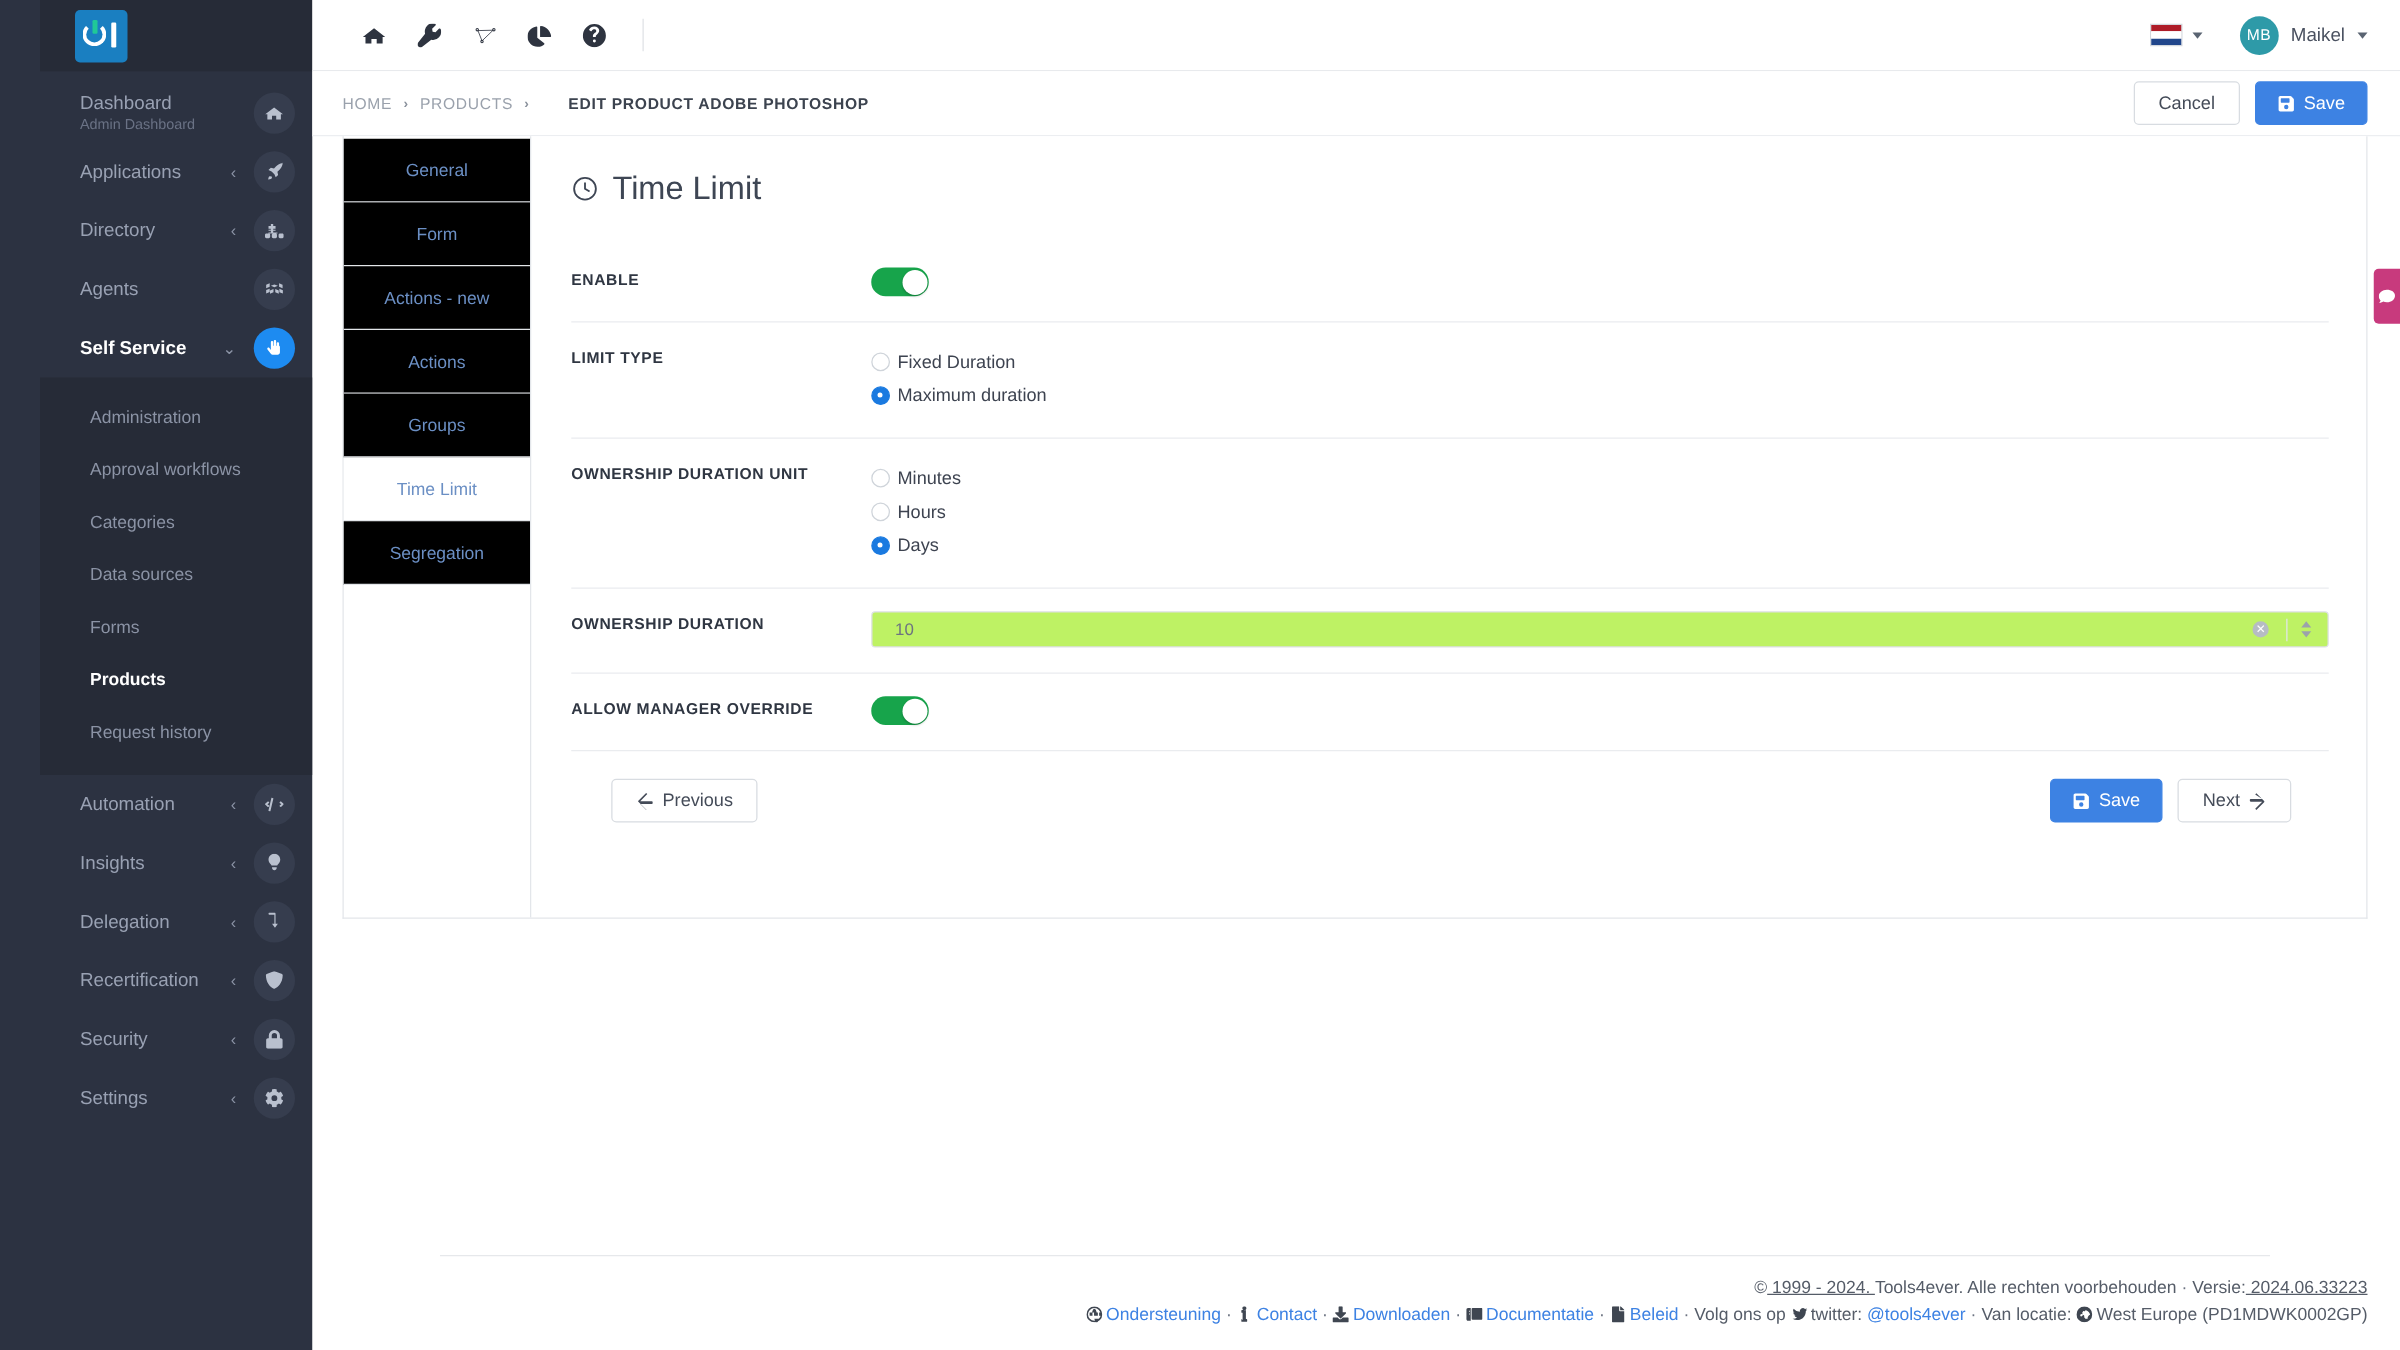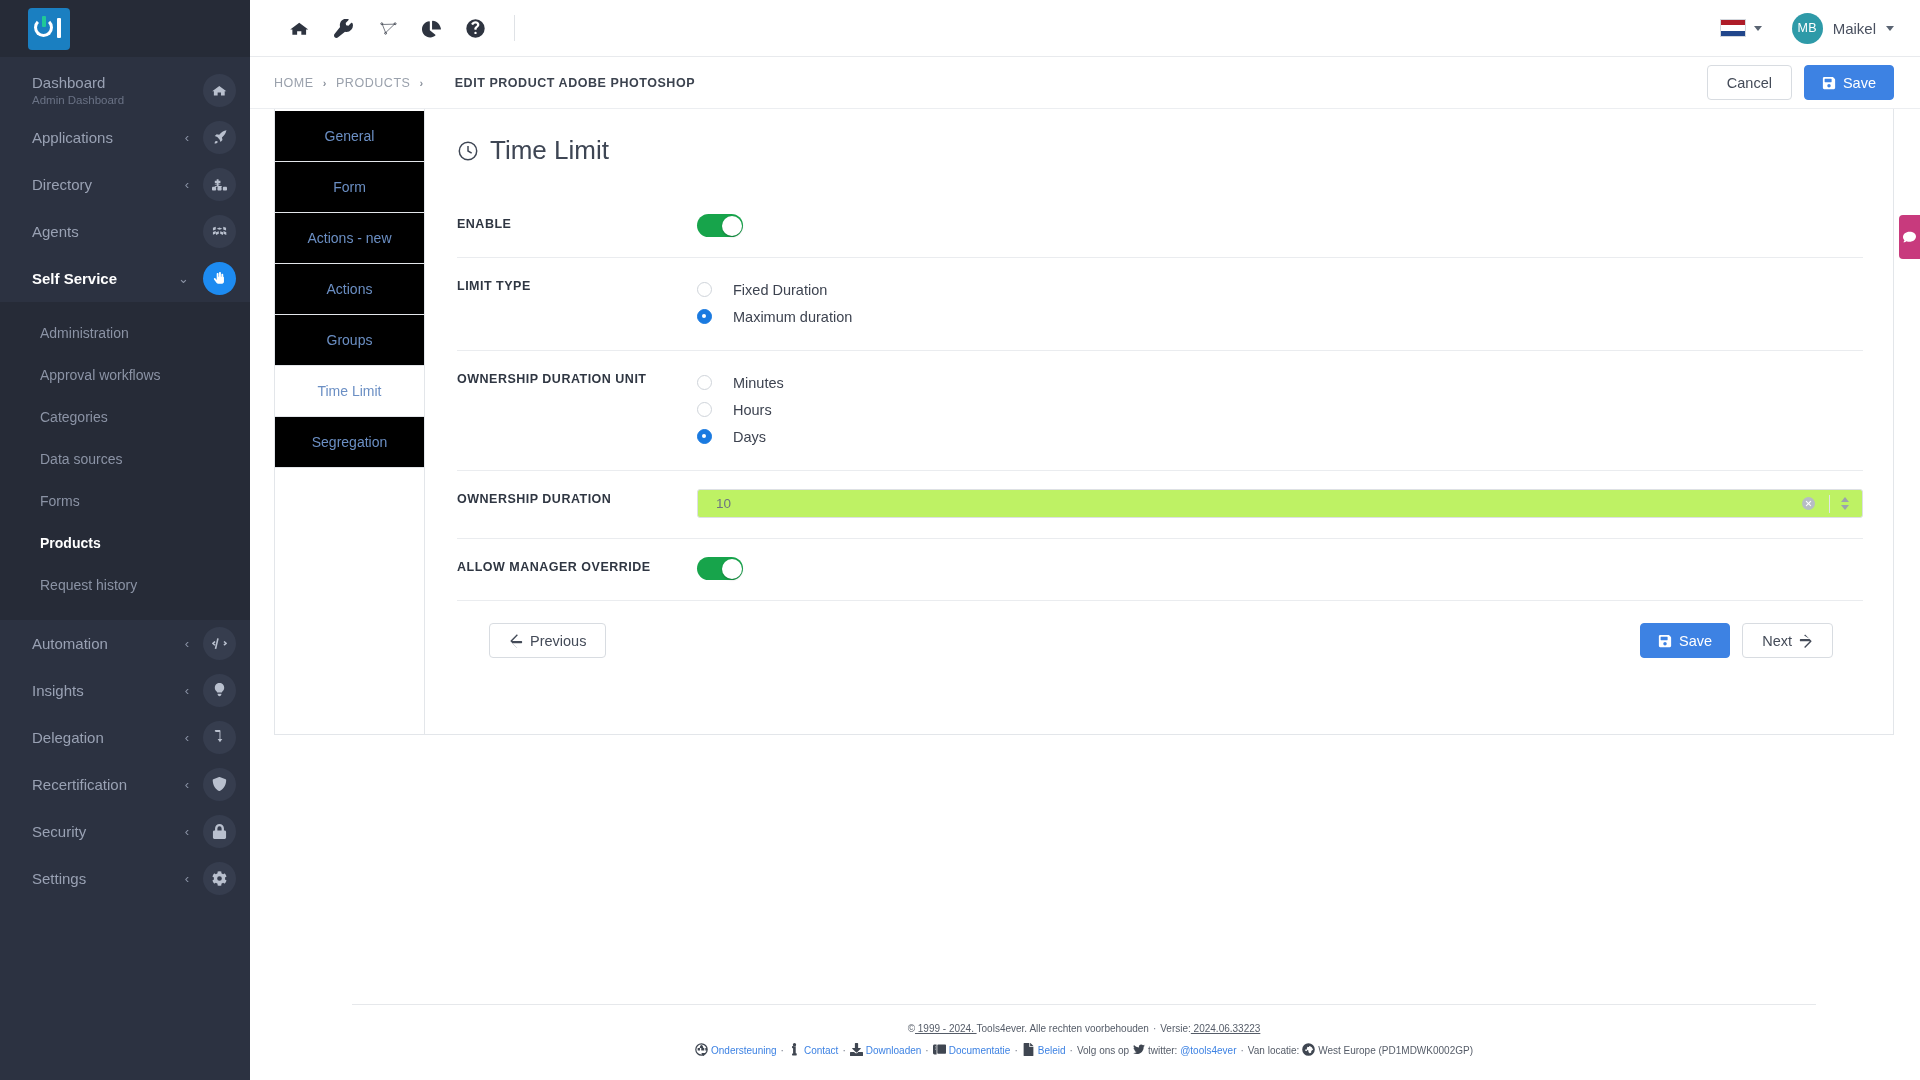--- a/index.html
+++ b/index.html
@@ -8,21 +8,21 @@
     font-family: "Liberation Sans", sans-serif;
     background: #ffffff;
     overflow: hidden;
   }
   .app { position: relative; width: 1920px; height: 1080px; display: flex; }
 
   
   .sidebar {
     width: 250px; height: 1080px; flex: 0 0 250px;
     background: #2c3241; color: #8b93a5;
-    display: flex; flex-direction: column;
+    display: flex; flex-direction: column; padding-left: 32px;
   }
   .logo-bar { height: 57px; background: #262b37; display: flex; align-items: center; padding-left: 28px; }
   .logo-box {
     width: 42px; height: 42px; background: #1a7fc1; border-radius: 4px;
     display: flex; align-items: center; justify-content: center;
   }
   .logo-glyph { position: relative; width: 30px; height: 24px; }
   .logo-glyph .ring {
     position: absolute; left: 0; top: 1px; width: 19px; height: 19px;
     border: 3.5px solid #ffffff; border-radius: 50%;
@@ -147,21 +147,21 @@
   .toggle {
     width: 46px; height: 23px; border-radius: 12px; background: #17a44b;
     position: relative; cursor: pointer; display: block;
   }
   .toggle .knob {
     position: absolute; top: 1.5px; right: 1.5px;
     width: 20px; height: 20px; border-radius: 50%; background: #ffffff;
     box-shadow: 0 1px 2px rgba(0,0,0,.25);
   }
 
-  .radio-row { display: flex; align-items: center; gap: 21px; height: 27px; cursor: pointer; }
+  .radio-row { display: flex; align-items: center; gap: 6px; height: 27px; cursor: pointer; }
   .radio {
     width: 15px; height: 15px; border-radius: 50%; border: 1.6px solid #cfd4da;
     background: #ffffff; flex: 0 0 15px; position: relative;
   }
   .radio.on { border: 1.6px solid #1a7ae0; background: #1a7ae0; }
   .radio.on::after {
     content: ""; position: absolute; left: 3.7px; top: 3.7px;
     width: 4.5px; height: 4.5px; border-radius: 50%; background: #ffffff;
   }
   .radio-label { font-size: 14.5px; color: #3d4350; }
@@ -182,21 +182,21 @@
   .spin-dn { border-left: 4.5px solid transparent; border-right: 4.5px solid transparent; border-top: 5px solid #9ba2ac; }
 
   .panel-footer { display: flex; align-items: center; padding: 22px 30px 0 32px; }
   .footer-spacer { flex: 1 1 auto; }
   .nav-btns { display: flex; align-items: center; gap: 12px; }
 
   
   .page-footer { padding: 0 26px 18px 24px; }
   .footer-rule { border-top: 1px solid #e6e8eb; margin: 0 78px 13px 78px; }
   .fline {
-    text-align: center; font-size: 10px; color: #555c68; line-height: 22px;
+    text-align: right; font-size: 14px; color: #555c68; line-height: 22px;
   }
   .fline a { color: #3d82e3; text-decoration: none; }
   .fline .u { text-decoration: underline; }
   .fline .sep { color: #6b7280; margin: 0 4px; }
   .fline svg { width: 13px; height: 13px; fill: #3f4651; vertical-align: -2px; margin-right: 3px; }
 
   
   .sidetab {
     position: absolute; right: 0; top: 215px; width: 21px; height: 44px;
     background: #c83a7d; border-radius: 4px 0 0 4px;

